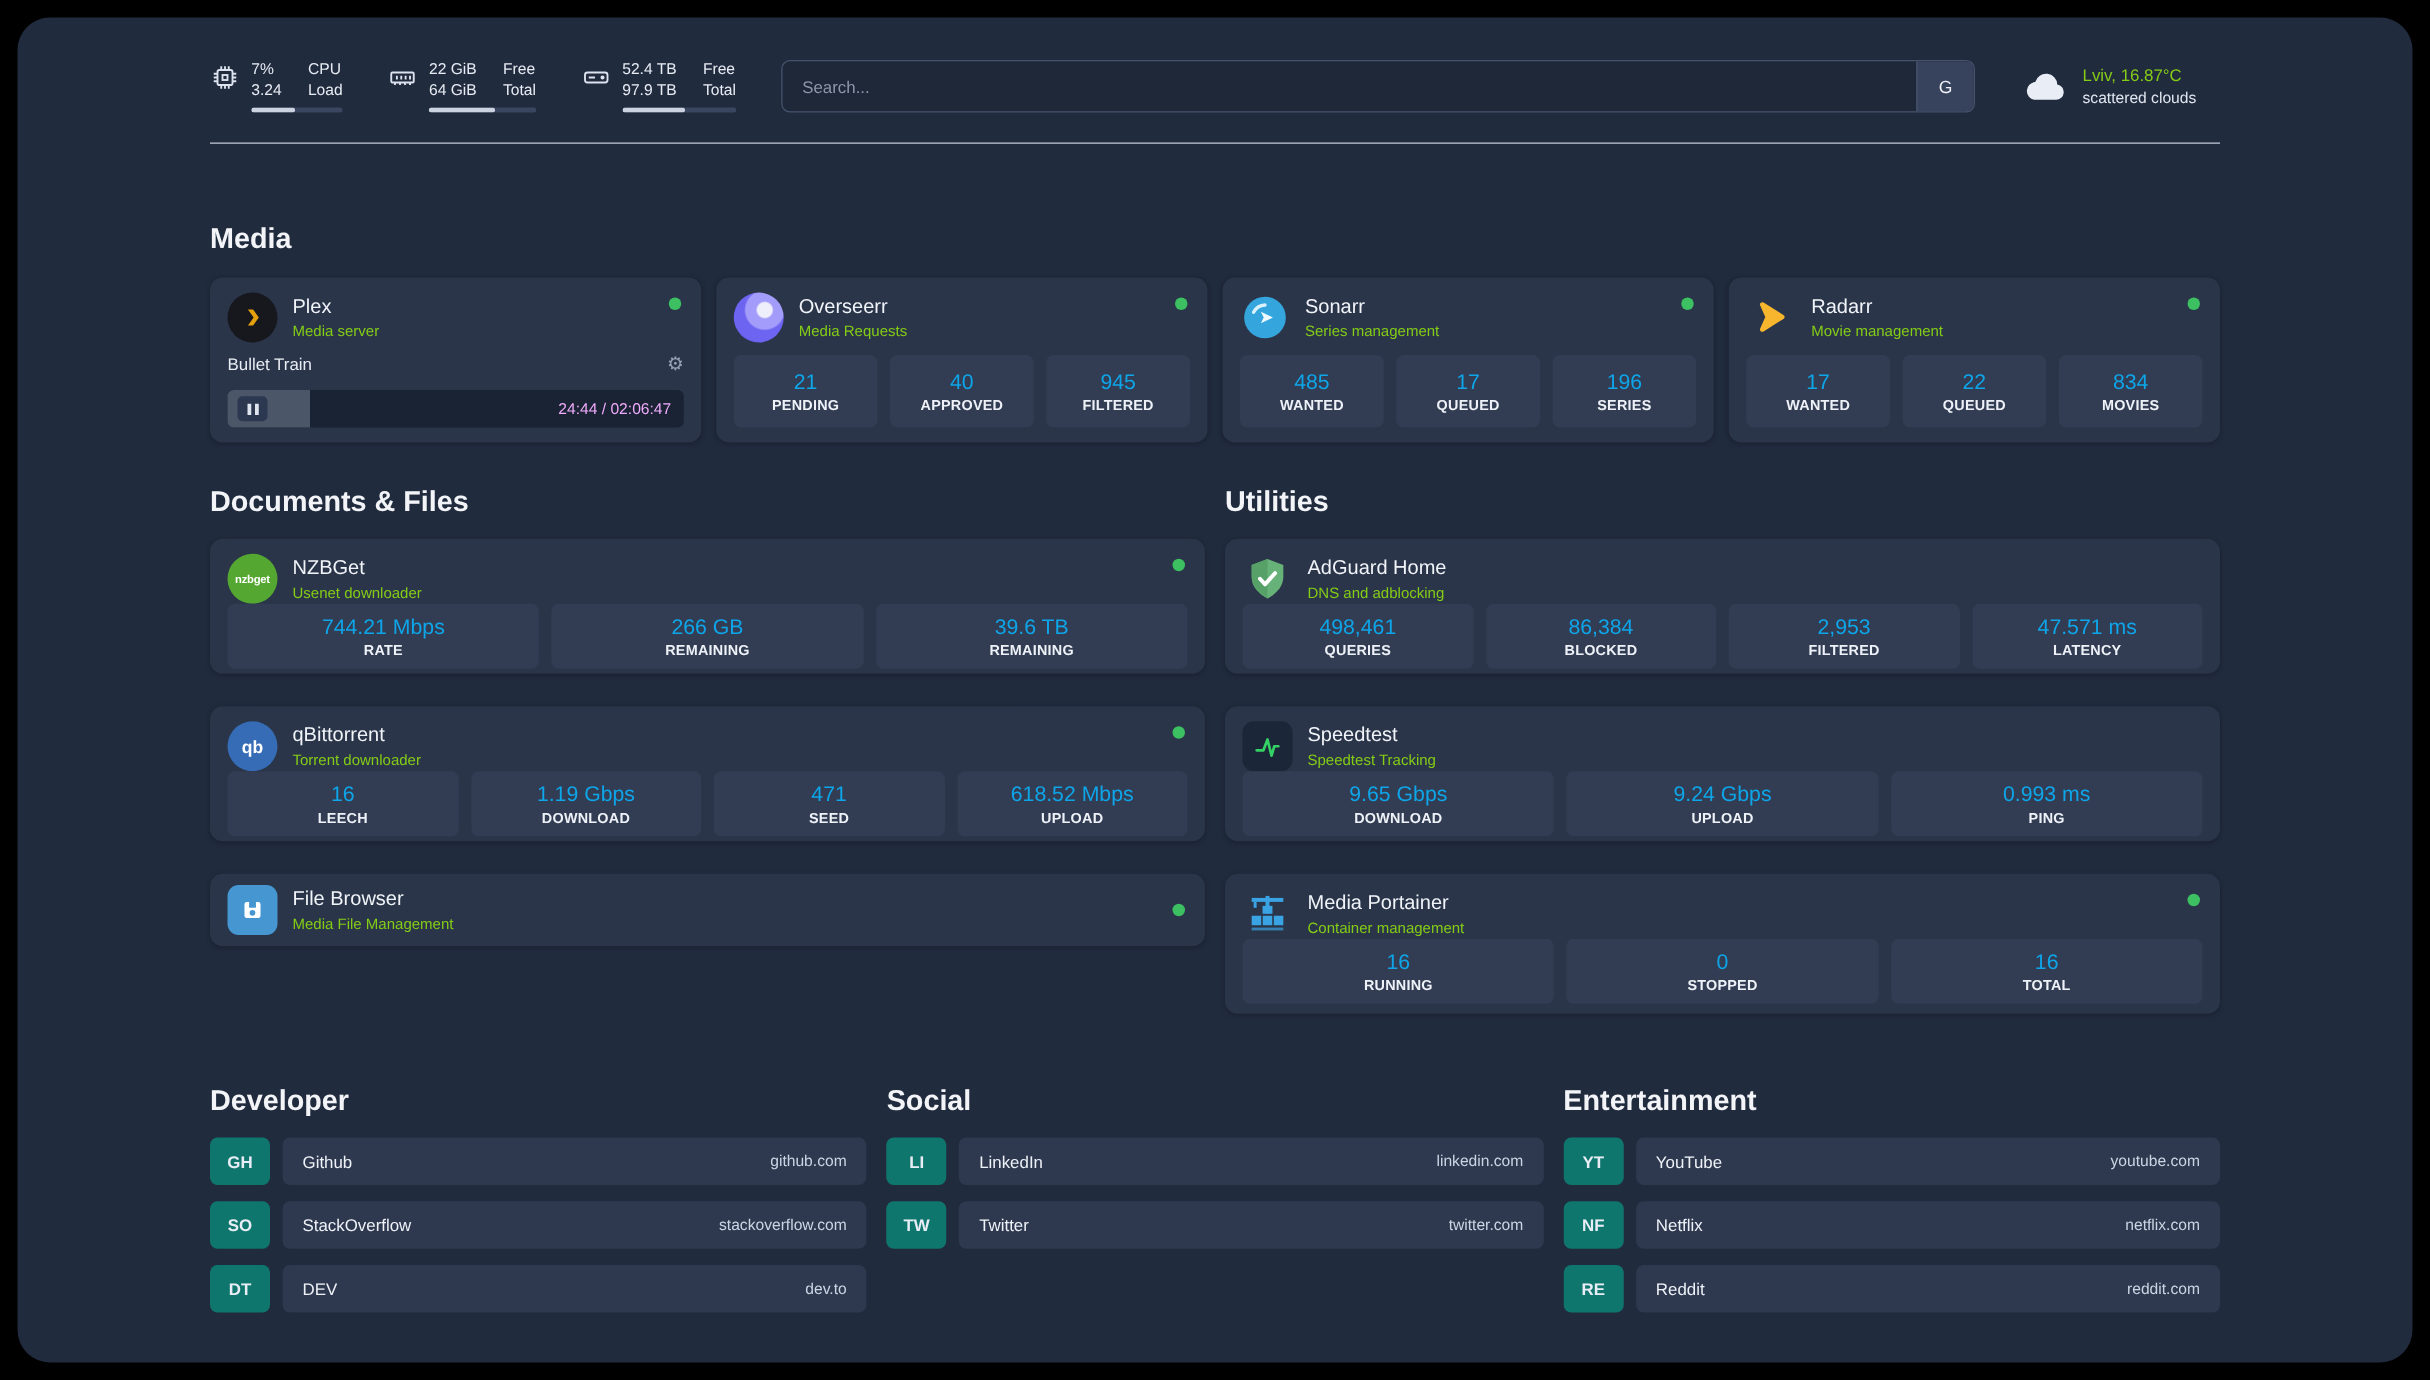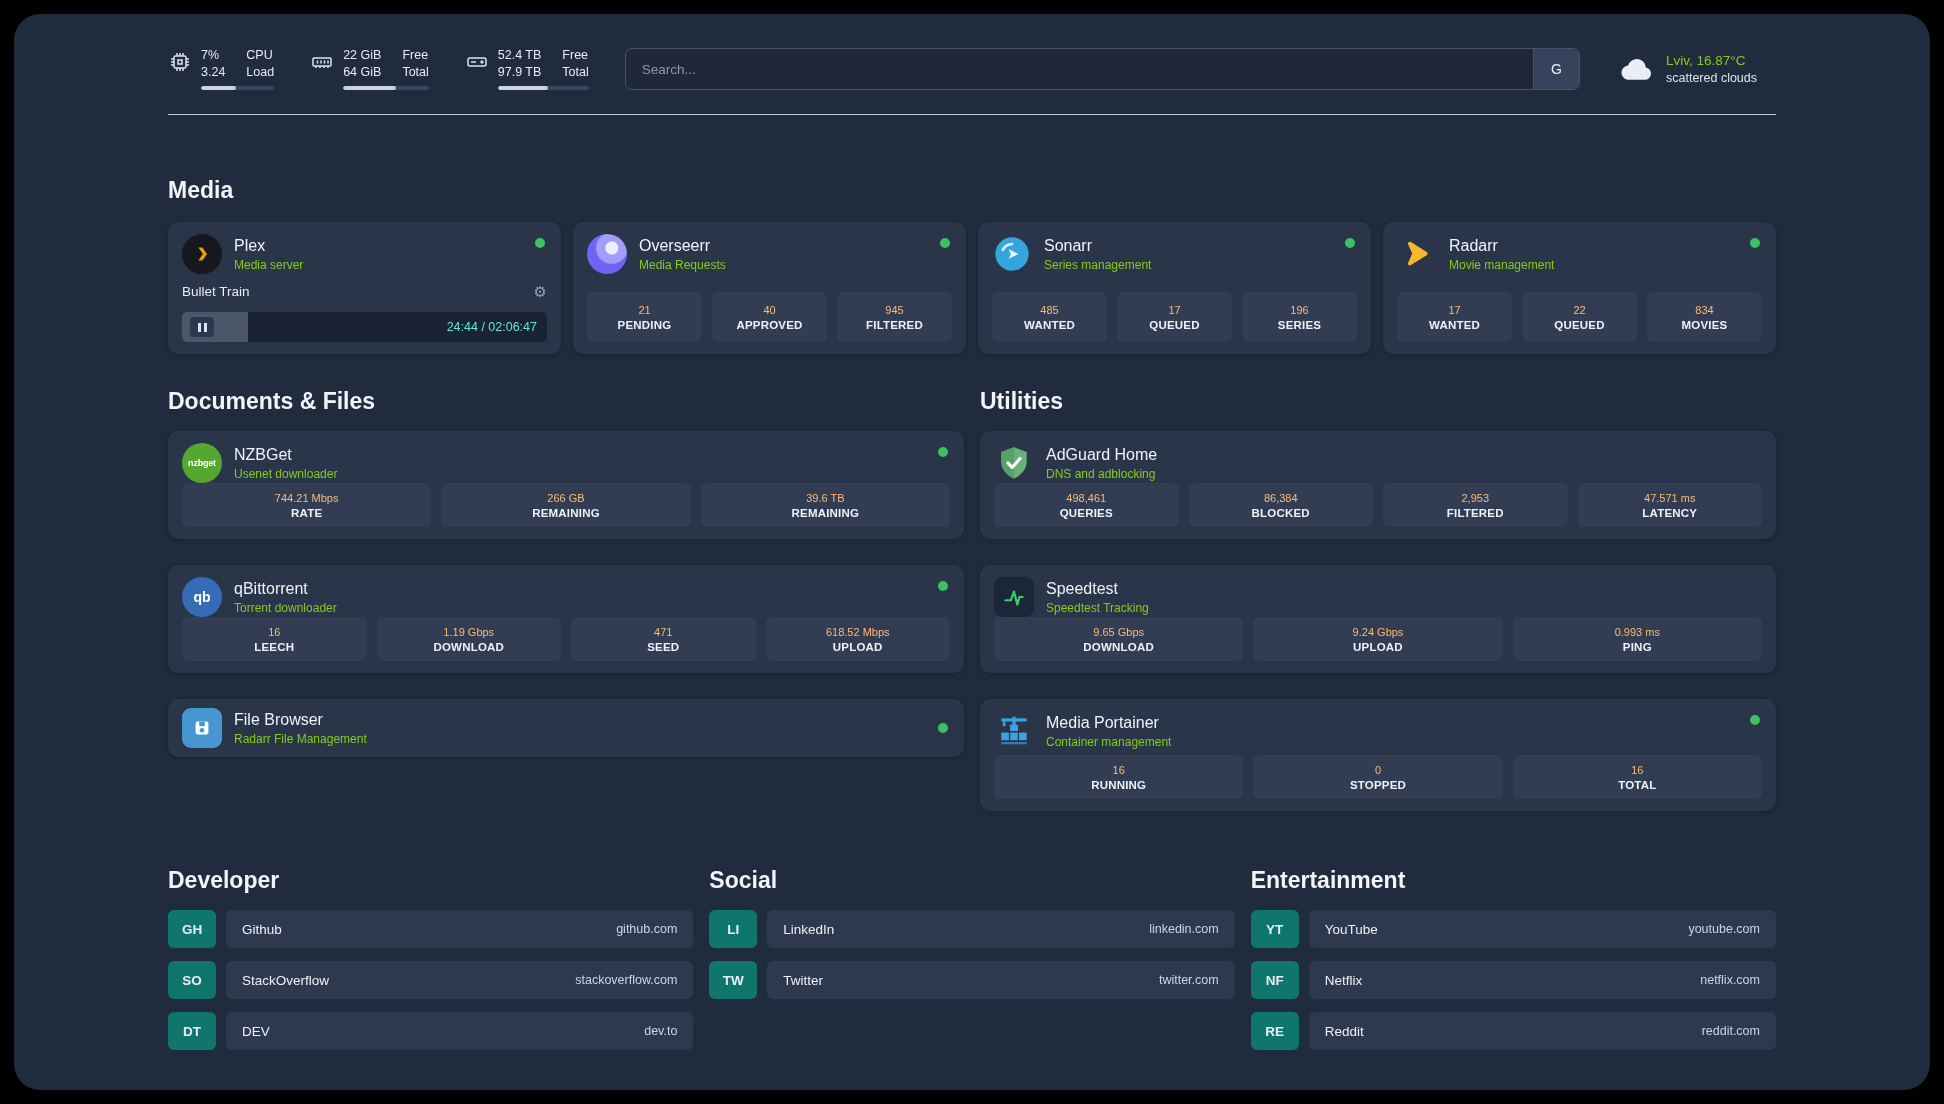--- a/index.html
+++ b/index.html
@@ -49,32 +49,32 @@
   .nzb-text { font-size:9px; font-weight:700; color:#fff; letter-spacing:-.2px; }
   .qb-bg { background:#356cb5; }
   .qb-text { font-size:14px; font-weight:700; color:#fff; }
   .fb-bg { background:#4596d1; }
   .st-bg { background:#1b2638; }
 
   .media-grid .card { height:132px; display:flex; flex-direction:column; }
   .tiles { display:flex; gap:10px; margin-top:auto; }
   .tile { flex:1; background:#323d53; border-radius:6px; padding:9px 6px 8px; text-align:center; }
   .media-grid .tile { padding:12px 6px 11px; }
-  .tile-value { font-size:11px; color:#fdba74; }
+  .tile-value { font-size:17px; color:#0ea5e9; }
   .tile-label { font-size:11.5px; font-weight:700; color:#eef2f8; margin-top:3px; letter-spacing:.2px; }
 
   
   .now-row { display:flex; align-items:center; justify-content:space-between; margin-top:10px; }
   .now-title { font-size:13.5px; color:#e8ecf4; }
   .gear { color:#97a2b6; font-size:15px; cursor:pointer; line-height:1; }
   .player { margin-top:auto; position:relative; height:30px; background:#1a2334; border-radius:5px; display:flex; align-items:center; padding:0 8px; }
   .player-fill { position:absolute; left:0; top:0; bottom:0; width:18%; background:#4c5669; border-radius:5px 0 0 5px; }
   .pause-btn { position:relative; width:24px; height:20px; background:#2c3750; border-radius:4px; display:flex; gap:3px; align-items:center; justify-content:center; cursor:pointer; }
   .pause-btn i { width:3px; height:9px; background:#dfe5ef; display:block; }
-  .player-time { position:absolute; right:10px; font-size:12.5px; color:#5eead4; }
+  .player-time { position:absolute; right:10px; font-size:12.5px; color:#f0abfc; }
 
   
   .columns { margin-top:34px; display:grid; grid-template-columns:1fr 1fr; gap:16px; align-items:start; }
   .col .section-title { margin-bottom:16px; }
   .col .card { margin-bottom:26px; }
   .col .card:last-child { margin-bottom:0; }
   .card.h-stats { height:108px; display:flex; flex-direction:column; }
   .card.h-stats-tall { height:112px; display:flex; flex-direction:column; }
   .card.h-slim { height:58px; display:flex; align-items:center; padding:9px 14px; }
   .card.h-slim .card-head { flex:1; }
@@ -370,21 +370,21 @@
         <div class="card-head">
           <span class="icon-square fb-bg">
             <svg viewBox="0 0 24 24" width="22" height="22">
                   <rect x="5" y="5" width="14" height="14" rx="2" fill="#fff"></rect>
                   <rect x="9" y="5" width="6" height="5" fill="#4596d1"></rect>
                   <circle cx="12" cy="14.5" r="2.5" fill="#4596d1"></circle>
                 </svg>
           </span>
           <div class="app-meta">
             <div class="app-title">File Browser</div>
-            <div class="app-sub">Radarr File Management</div>
+            <div class="app-sub">Media File Management</div>
           </div>
           <span class="status-dot" style="top:24px;"></span>
         </div>
       </div>
     </section>
 
     <section class="col">
       <h2 class="section-title">Utilities</h2>
 
       <div class="card h-stats">

